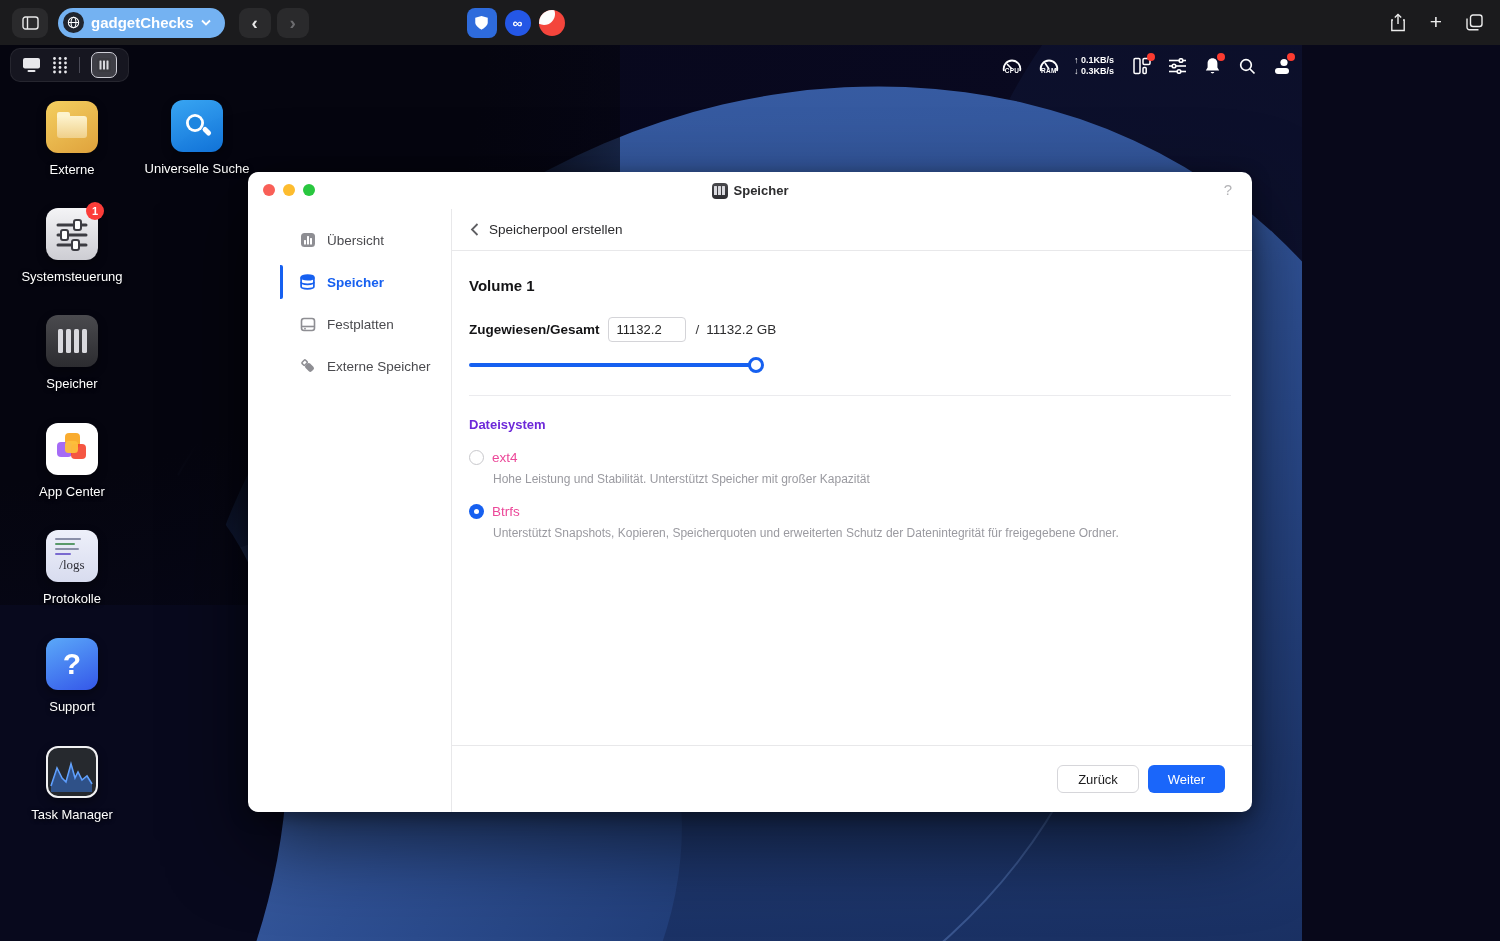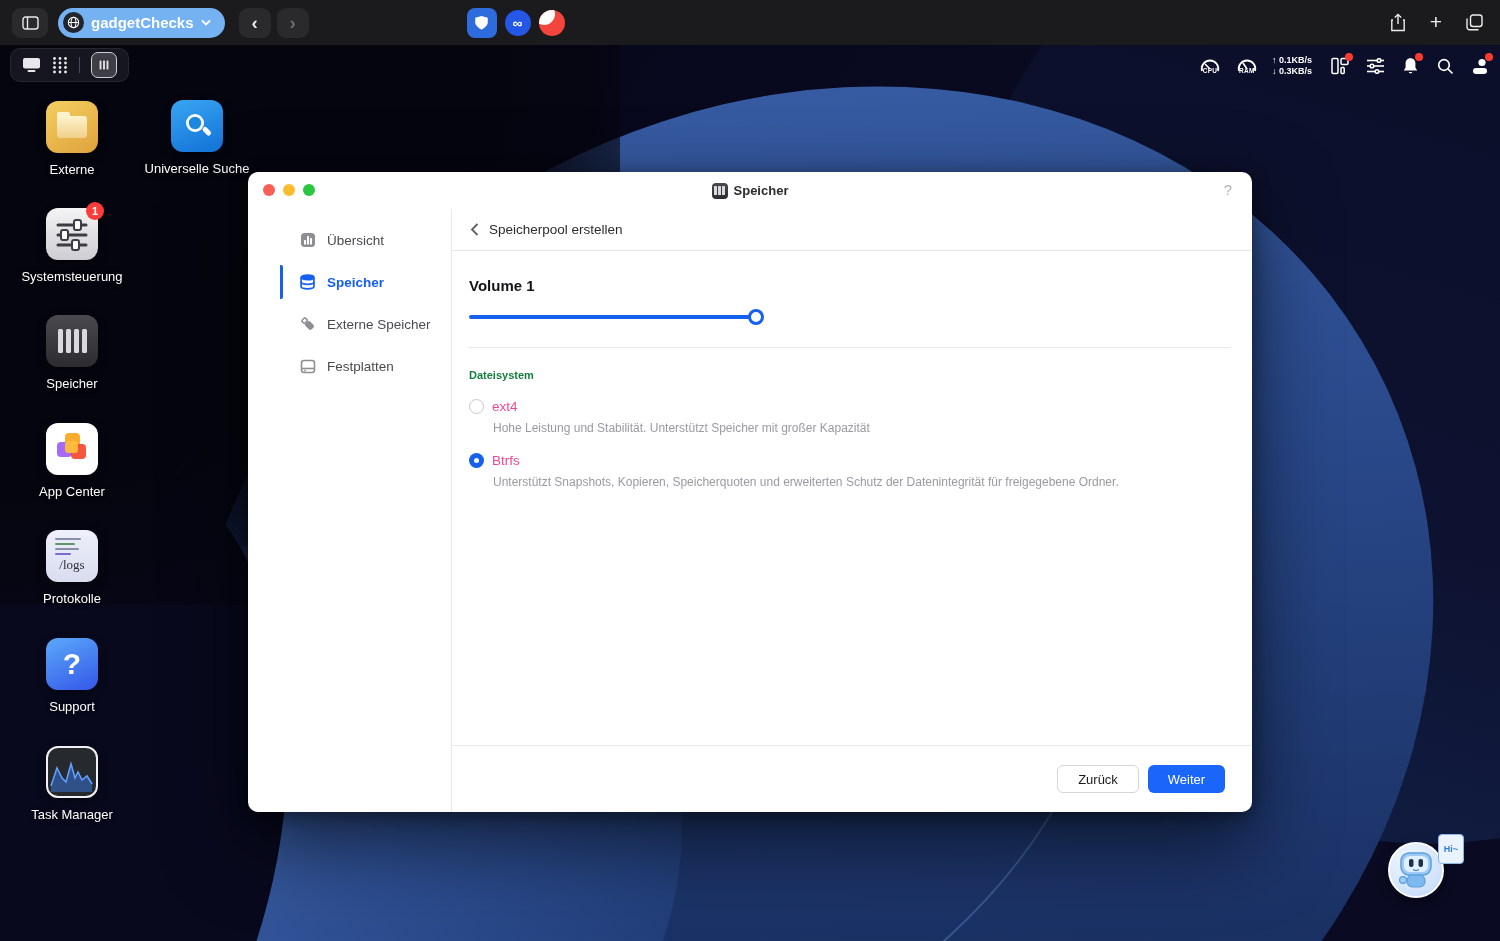--- a/index.html
+++ b/index.html
@@ -20,21 +20,21 @@
   .urlbar .url { flex:1; text-align:center; font-size:13px; color:#f2f2f2; }
   .ext { width:26px; height:26px; border-radius:50%; display:flex; align-items:center; justify-content:center; margin-left:8px; cursor:pointer; }
   .ext.inf { background:#2457e6; color:#fff; font-size:14px; font-weight:bold; }
   .ext.red { background:#f4453c; position:relative; overflow:hidden; }
   .ext.red::before { content:""; position:absolute; left:-6px; top:-7px; width:22px; height:22px; background:#fdfdfd; border-radius:50%; }
   .chrome-right { position:absolute; right:14px; top:7px; display:flex; gap:14px; align-items:center; }
   .cr-btn { color:#ececec; width:24px; height:30px; display:flex; align-items:center; justify-content:center; background:transparent; cursor:pointer; }
   .cr-plus { font-size:21px; font-weight:normal; }
 
   
-  .desktop { position:absolute; left:0; top:45px; width:1500px; height:896px; overflow:hidden; }
+  .desktop { position:absolute; left:0; top:45px; width:1302px; height:896px; overflow:hidden; }
   .wp { position:absolute; inset:0; background:linear-gradient(120deg,#07071a 0%,#090920 60%,#0a0a22 100%); }
   .petal { position:absolute; border-radius:50%; }
   .p1 { width:1280px; height:1120px; left:170px; top:60px; transform:rotate(-28deg); background:linear-gradient(205deg,#3e65ae 0%,#2a4a8c 35%,#172c5c 75%,#101f45 100%); }
   .p2 { width:980px; height:1020px; left:950px; top:-220px; transform:rotate(16deg); background:linear-gradient(180deg,#0b0d26 0%,#0d1230 70%,#101c40 100%); }
   .p3 { width:760px; height:660px; left:-60px; top:500px; transform:rotate(-38deg); background:linear-gradient(160deg,#4d74bb 0%,#2e4f92 55%,#1d3870 100%); }
   .p4 { width:560px; height:860px; left:-290px; top:380px; transform:rotate(18deg); background:#08091d; }
   .p5 { width:1040px; height:880px; left:100px; top:150px; transform:rotate(-28deg); border:2px solid rgba(130,170,240,.30); }
   .wp-corner { position:absolute; left:0; top:0; width:620px; height:560px; background:radial-gradient(ellipse at 0% 0%, #05050f 55%, transparent 100%); }
 
   
@@ -95,21 +95,21 @@
   .vol-title { font-size:15px; font-weight:bold; color:#141416; margin-top:12px; }
   .alloc-row { display:flex; align-items:center; margin-top:23px; font-size:13.5px; color:#141416; }
   .alloc-label { font-weight:bold; }
   .alloc-input { width:78px; height:25px; margin-left:8px; border:1px solid #d4d4d8; border-radius:4px; font-size:13px; color:#222; padding:0 8px; font-family:"Liberation Sans", sans-serif; }
   .alloc-sep { margin:0 7px 0 10px; color:#3a3a3c; }
   .alloc-total { color:#2c2c2e; }
   .slider { position:relative; width:293px; height:16px; margin-top:15px; cursor:pointer; }
   .slider .track { position:absolute; left:0; right:0; top:6px; height:4px; border-radius:2px; background:#1660f0; }
   .slider .knob { position:absolute; right:-2px; top:0; width:16px; height:16px; border-radius:50%; background:#fff; border:3.5px solid #1660f0; }
   .sect-div { border:none; border-top:1px solid #ebebee; margin-top:22px; }
-  .fs-title { font-size:11px; font-weight:bold; color:#15803d; margin-top:21px; }
+  .fs-title { font-size:13px; font-weight:bold; color:#6d28d9; margin-top:21px; }
   .radio-row { display:flex; align-items:center; gap:8px; margin-top:18px; cursor:pointer; }
   .radio { width:15px; height:15px; border-radius:50%; background:#fff; border:1.5px solid #c8c8cc; position:relative; flex:0 0 auto; }
   .radio.checked { border:none; background:#1660f0; }
   .radio.checked::after { content:""; position:absolute; left:5px; top:5px; width:5px; height:5px; border-radius:50%; background:#fff; }
   .radio-label { font-size:13.5px; color:#ec4899; }
   .radio-desc { margin:7px 0 0 24px; font-size:12px; color:#9a9aa0; }
   .wfooter { height:67px; border-top:1px solid #e8e8ea; display:flex; align-items:center; justify-content:flex-end; gap:9px; padding-right:27px; flex:0 0 auto; }
   .btn { height:28px; border-radius:6px; font-size:13px; display:flex; align-items:center; justify-content:center; cursor:pointer; font-family:"Liberation Sans", sans-serif; }
   .btn-back { width:82px; background:#fff; border:1px solid #d6d6da; color:#1c1c1e; }
   .btn-next { width:77px; background:#1a66fa; border:none; color:#fff; }
@@ -388,51 +388,57 @@
               <svg width="17" height="16" viewBox="0 0 17 16" fill="none" stroke="#1660f0" stroke-width="1.7">
                   <ellipse cx="8.5" cy="3.4" rx="6.4" ry="2.3" fill="#1660f0"></ellipse>
                   <path d="M2.1 3.4 V8 C2.1 9.3 5 10.3 8.5 10.3 C12 10.3 14.9 9.3 14.9 8 V3.4" fill="none"></path>
                   <path d="M2.1 8 V12.5 C2.1 13.8 5 14.8 8.5 14.8 C12 14.8 14.9 13.8 14.9 12.5 V8" fill="none"></path>
                 </svg>
             </span>
             <span>Speicher</span>
           </div>
           <div class="witem">
             <span class="wic">
+              <svg width="16" height="15" viewBox="0 0 16 15" fill="none" stroke="#8e8e93" stroke-width="1.6">
+                  <rect x="1.5" y="1.5" width="13" height="12" rx="2.5"></rect>
+                  <path d="M1.5 9.5 H14.5"></path>
+                  <circle cx="5" cy="11.7" r=".9" fill="#8e8e93" stroke="none"></circle>
+                </svg>
+            </span>
+            <span>Festplatten</span>
+          </div>
+          <div class="witem">
+            <span class="wic">
               <svg width="16" height="16" viewBox="0 0 16 16" fill="none">
                   <g transform="rotate(-45 8 8)">
                     <rect x="5.6" y="1.2" width="4.8" height="4" rx="1" stroke="#8e8e93" stroke-width="1.5" fill="none"></rect>
                     <rect x="4.8" y="5.8" width="6.4" height="8.6" rx="2" fill="#8e8e93"></rect>
                   </g>
                 </svg>
             </span>
             <span>Externe Speicher</span>
-          </div>
-          <div class="witem">
-            <span class="wic">
-              <svg width="16" height="15" viewBox="0 0 16 15" fill="none" stroke="#8e8e93" stroke-width="1.6">
-                  <rect x="1.5" y="1.5" width="13" height="12" rx="2.5"></rect>
-                  <path d="M1.5 9.5 H14.5"></path>
-                  <circle cx="5" cy="11.7" r=".9" fill="#8e8e93" stroke="none"></circle>
-                </svg>
-            </span>
-            <span>Festplatten</span>
           </div>
         </div>
         <div class="wcontent">
           <div class="chead">
             <span class="back-arrow">
               <svg width="11" height="15" viewBox="0 0 11 15" fill="none" stroke="#5f5f63" stroke-width="1.8">
                   <polyline points="8.5,2 3,7.5 8.5,13"></polyline>
                 </svg>
             </span>
             <span class="bc">Speicherpool erstellen</span>
           </div>
           <div class="cbody">
             <div class="vol-title">Volume 1</div>
+            <div class="alloc-row">
+              <span class="alloc-label">Zugewiesen/Gesamt</span>
+              <input class="alloc-input" type="text" value="11132.2" style="">
+              <span class="alloc-sep">/</span>
+              <span class="alloc-total">11132.2 GB</span>
+            </div>
             <div class="slider">
               <span class="track"></span>
               <span class="knob"></span>
             </div>
             <hr class="sect-div">
             <div class="fs-title">Dateisystem</div>
             <div class="radio-row">
               <span class="radio"></span>
               <span class="radio-label">ext4</span>
             </div>

